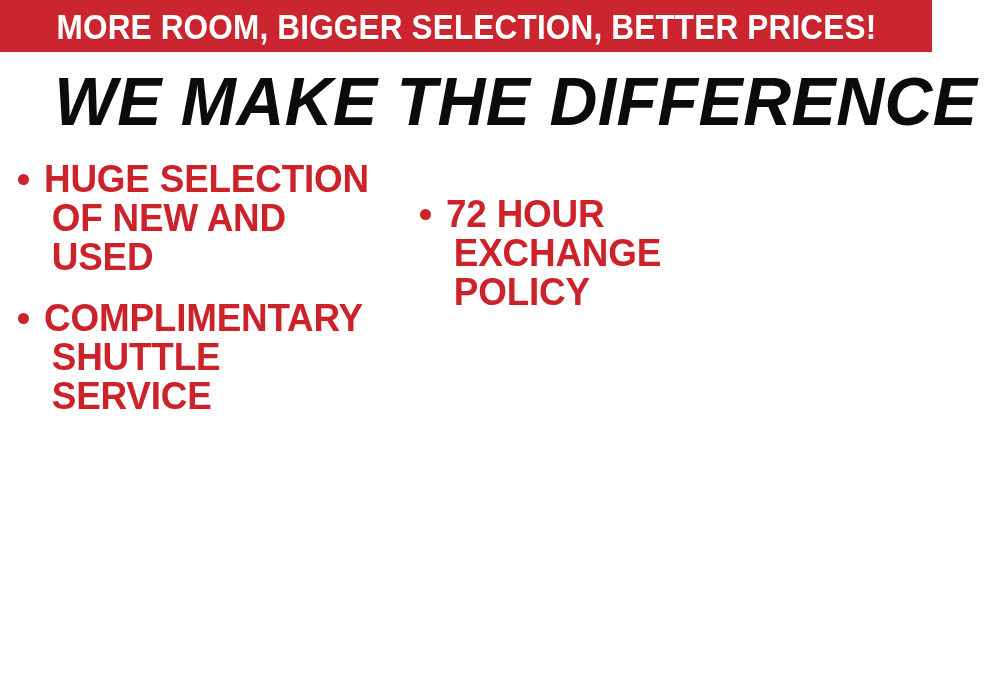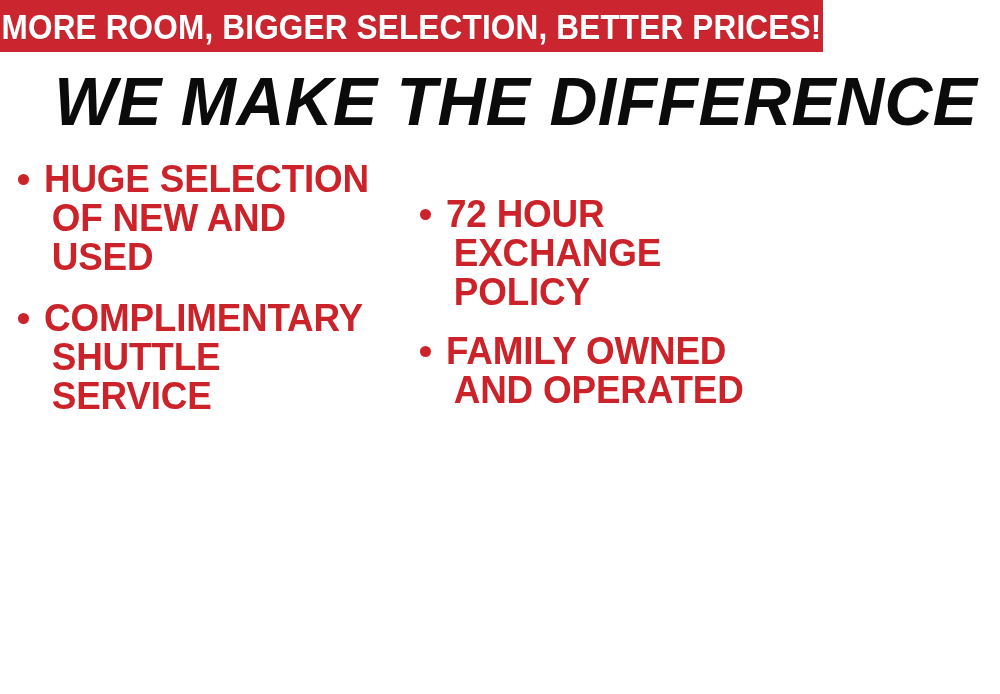--- a/index.html
+++ b/index.html
@@ -21,21 +21,21 @@
     height: 694px;
     background: #fdfdfd;
     box-sizing: border-box;
   }
 
   
   #headline-bar {
     position: absolute;
     left: 0;
     top: 0;
-    width: 823px;
+    width: 932px;
     height: 52px;
     background: #cb2630;
     display: flex;
     align-items: center;
     justify-content: center;
     overflow: hidden;
   }
   #headline-text {
     color: #ffffff;
     font-family: "Liberation Sans Narrow", "Liberation Sans", sans-serif;
@@ -169,23 +169,19 @@
     <div class="column" id="column-right">
 
       <div class="bullet-item two-line">
         <span class="bullet-dot" style="background: rgb(204, 34, 41);"></span>
         <span class="bullet-label" style="color: rgb(204, 34, 41);">72 HOUR EXCHANGE POLICY</span>
       </div>
 
 
 
 
-      <div class="bullet-item two-line">
-        <span class="bullet-dot" style="background: rgb(204, 34, 41);"></span>
-        <span class="bullet-label" style="color: rgb(204, 34, 41);">FAMILY OWNED AND OPERATED</span>
-      </div>
 
 
     </div>
 
   </div>
 
 </div>
 
 </body></html>

